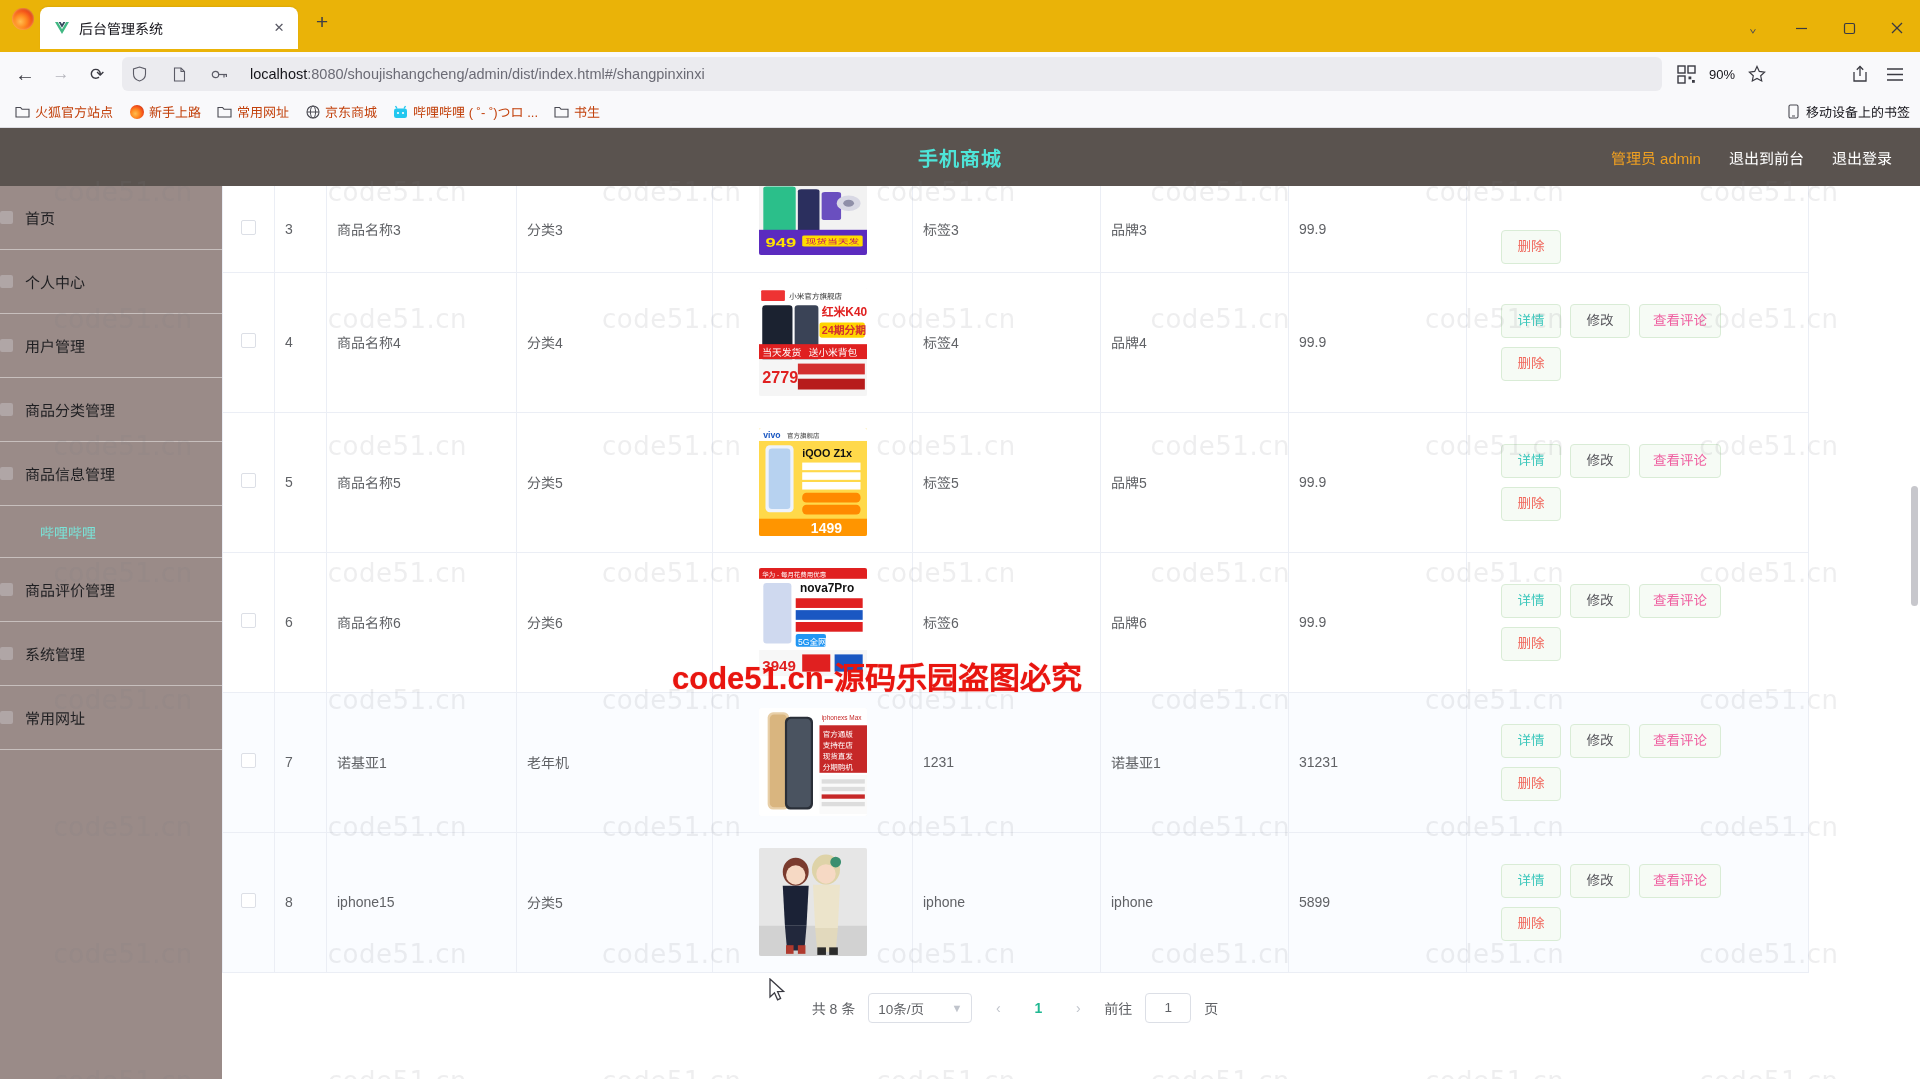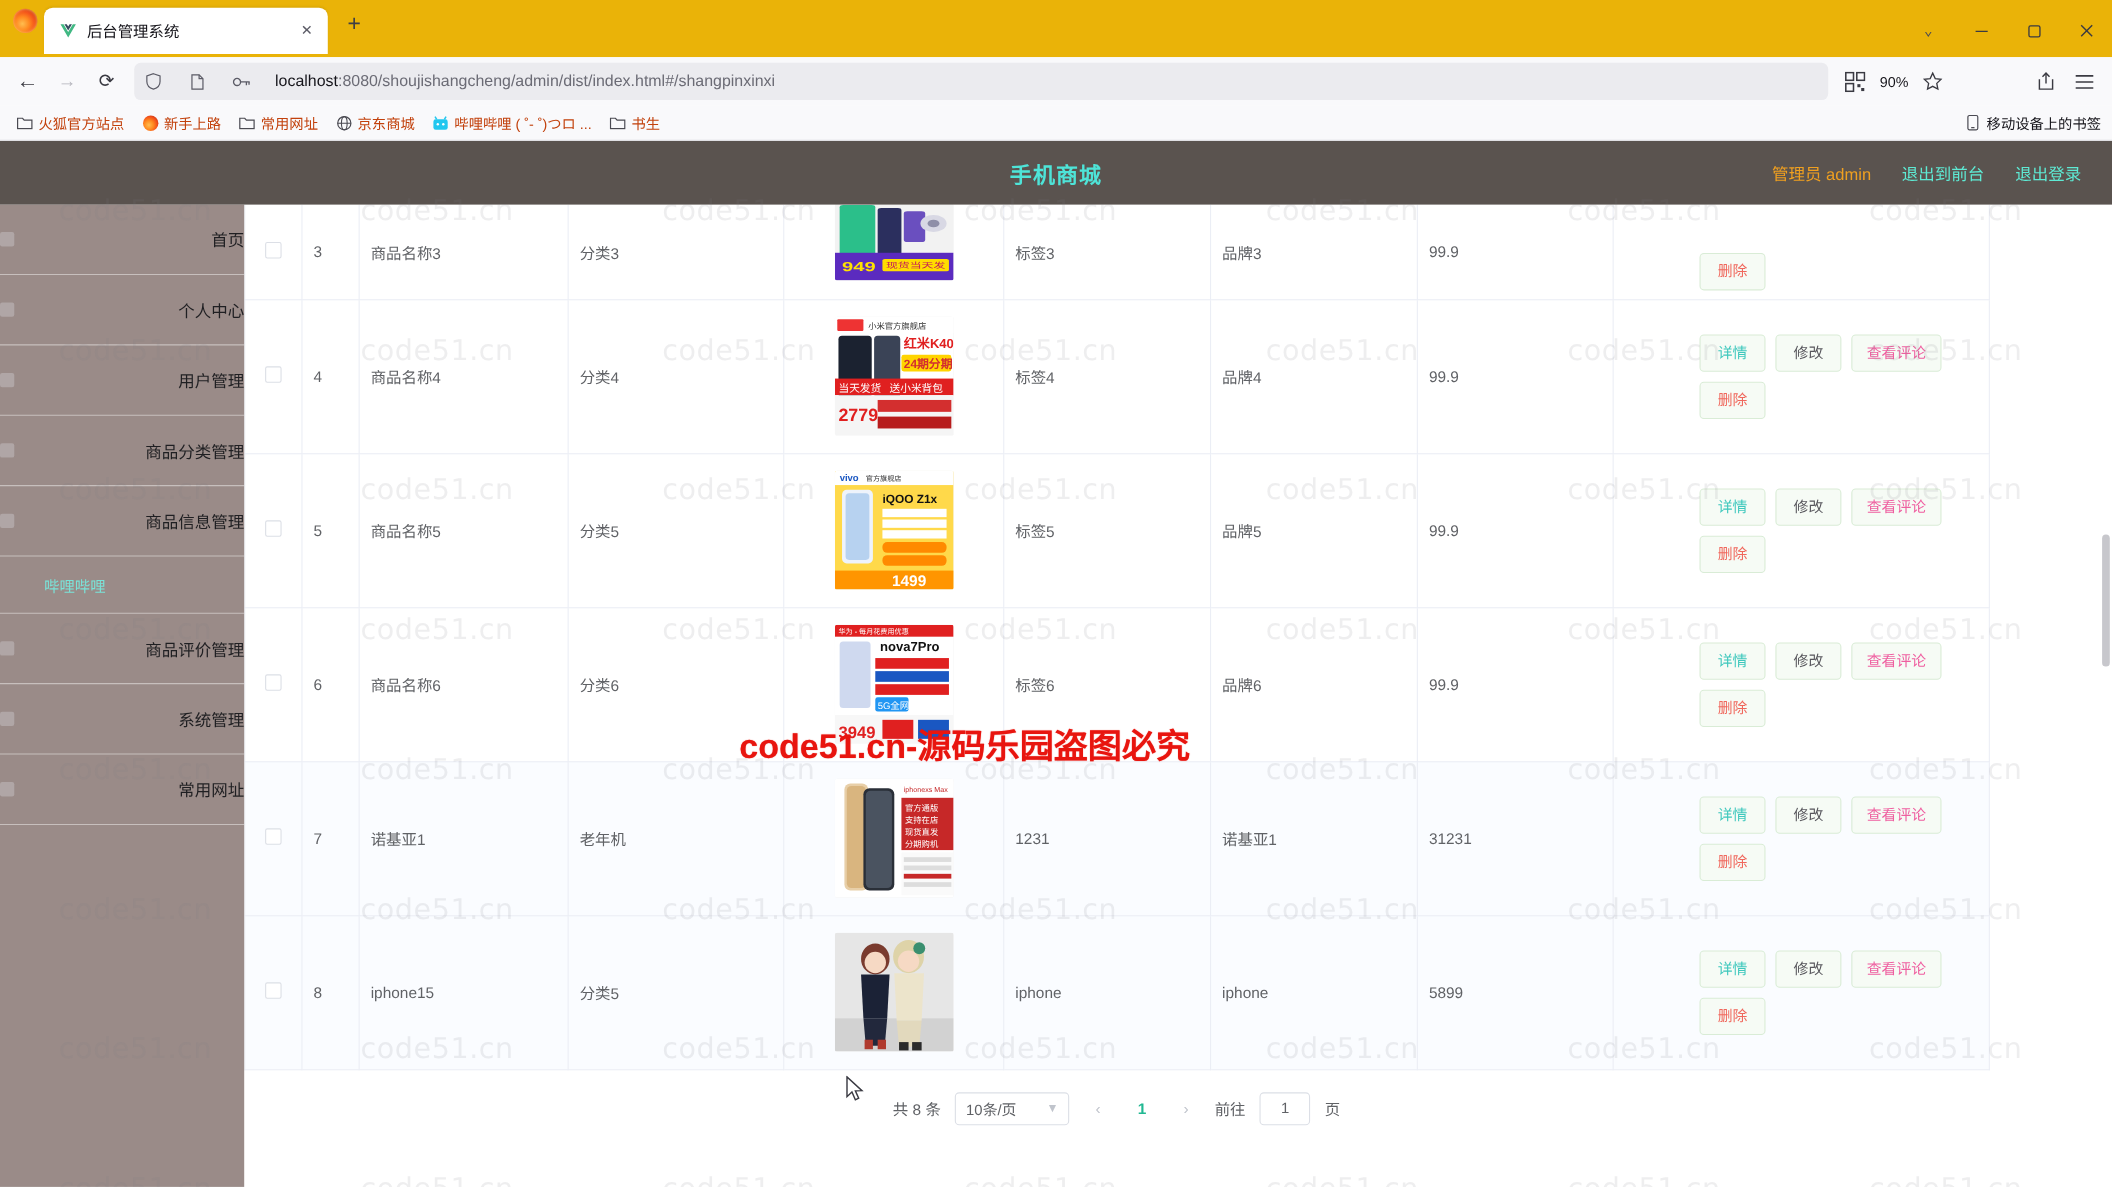--- a/index.html
+++ b/index.html
@@ -123,33 +123,32 @@
   .app-title {
     position: absolute; left: 0; right: 0; text-align: center;
     font-size: 20px; font-weight: bold; color: #4ee4d8;
     letter-spacing: 1px;
   }
   .header-right {
     position: absolute; right: 28px; display: flex; align-items: center; gap: 28px;
     font-size: 15px;
   }
   .hr-admin { color: #f0a020; }
-  .hr-link { color: #5eead4; }
+  .hr-link { color: #ffffff; }
 
   
   .app-body { display: flex; height: 893px; position: relative; }
 
   .sidebar {
     width: 222px; flex: 0 0 222px; background: #9a8b88; position: relative; z-index: 25;
   }
   .side-item {
     height: 64px; display: flex; align-items: center; gap: 12px;
     font-size: 15px; color: #1f1f22;
     border-bottom: 1px solid rgba(255,255,255,.45);
-    justify-content: space-between;
   }
   .side-item .sq {
     width: 13px; height: 13px; flex: 0 0 auto; opacity: .33;
     background: #dfdfe4; border-radius: 2px;
   }
   .side-sub {
     height: 52px; display: flex; align-items: center; padding-left: 40px;
     font-size: 14px; color: #7ae3d8;
     border-bottom: 1px solid rgba(255,255,255,.45);
   }
@@ -186,21 +185,21 @@
     display: inline-block; background: #fff;
   }
 
   .thumb {
     width: 108px; height: 108px; display: inline-block; vertical-align: middle;
     border-radius: 2px; overflow: hidden; position: relative;
     background: #f4f4f4;
   }
   .thumb svg { display: block; width: 100%; height: 100%; }
 
-  .ops { display: flex; flex-wrap: wrap; gap: 9px; align-items: center; width: 232px; margin-left: 44px;}
+  .ops { display: flex; flex-wrap: wrap; gap: 9px; align-items: center; width: 232px;}
   .btn {
     min-width: 60px; height: 34px; padding: 0 13px; border: 1px solid #d9ecd6;
     background: #f6fbf5; border-radius: 4px; font-size: 13.5px;
     display: inline-flex; align-items: center; justify-content: center;
     white-space: nowrap; line-height: 1;
   }
   .btn.detail  { color: #3fc8bd; }
   .btn.edit    { color: #57565c; }
   .btn.comment { color: #ef5fa0; }
   .btn.del     { color: #f0675c; }

